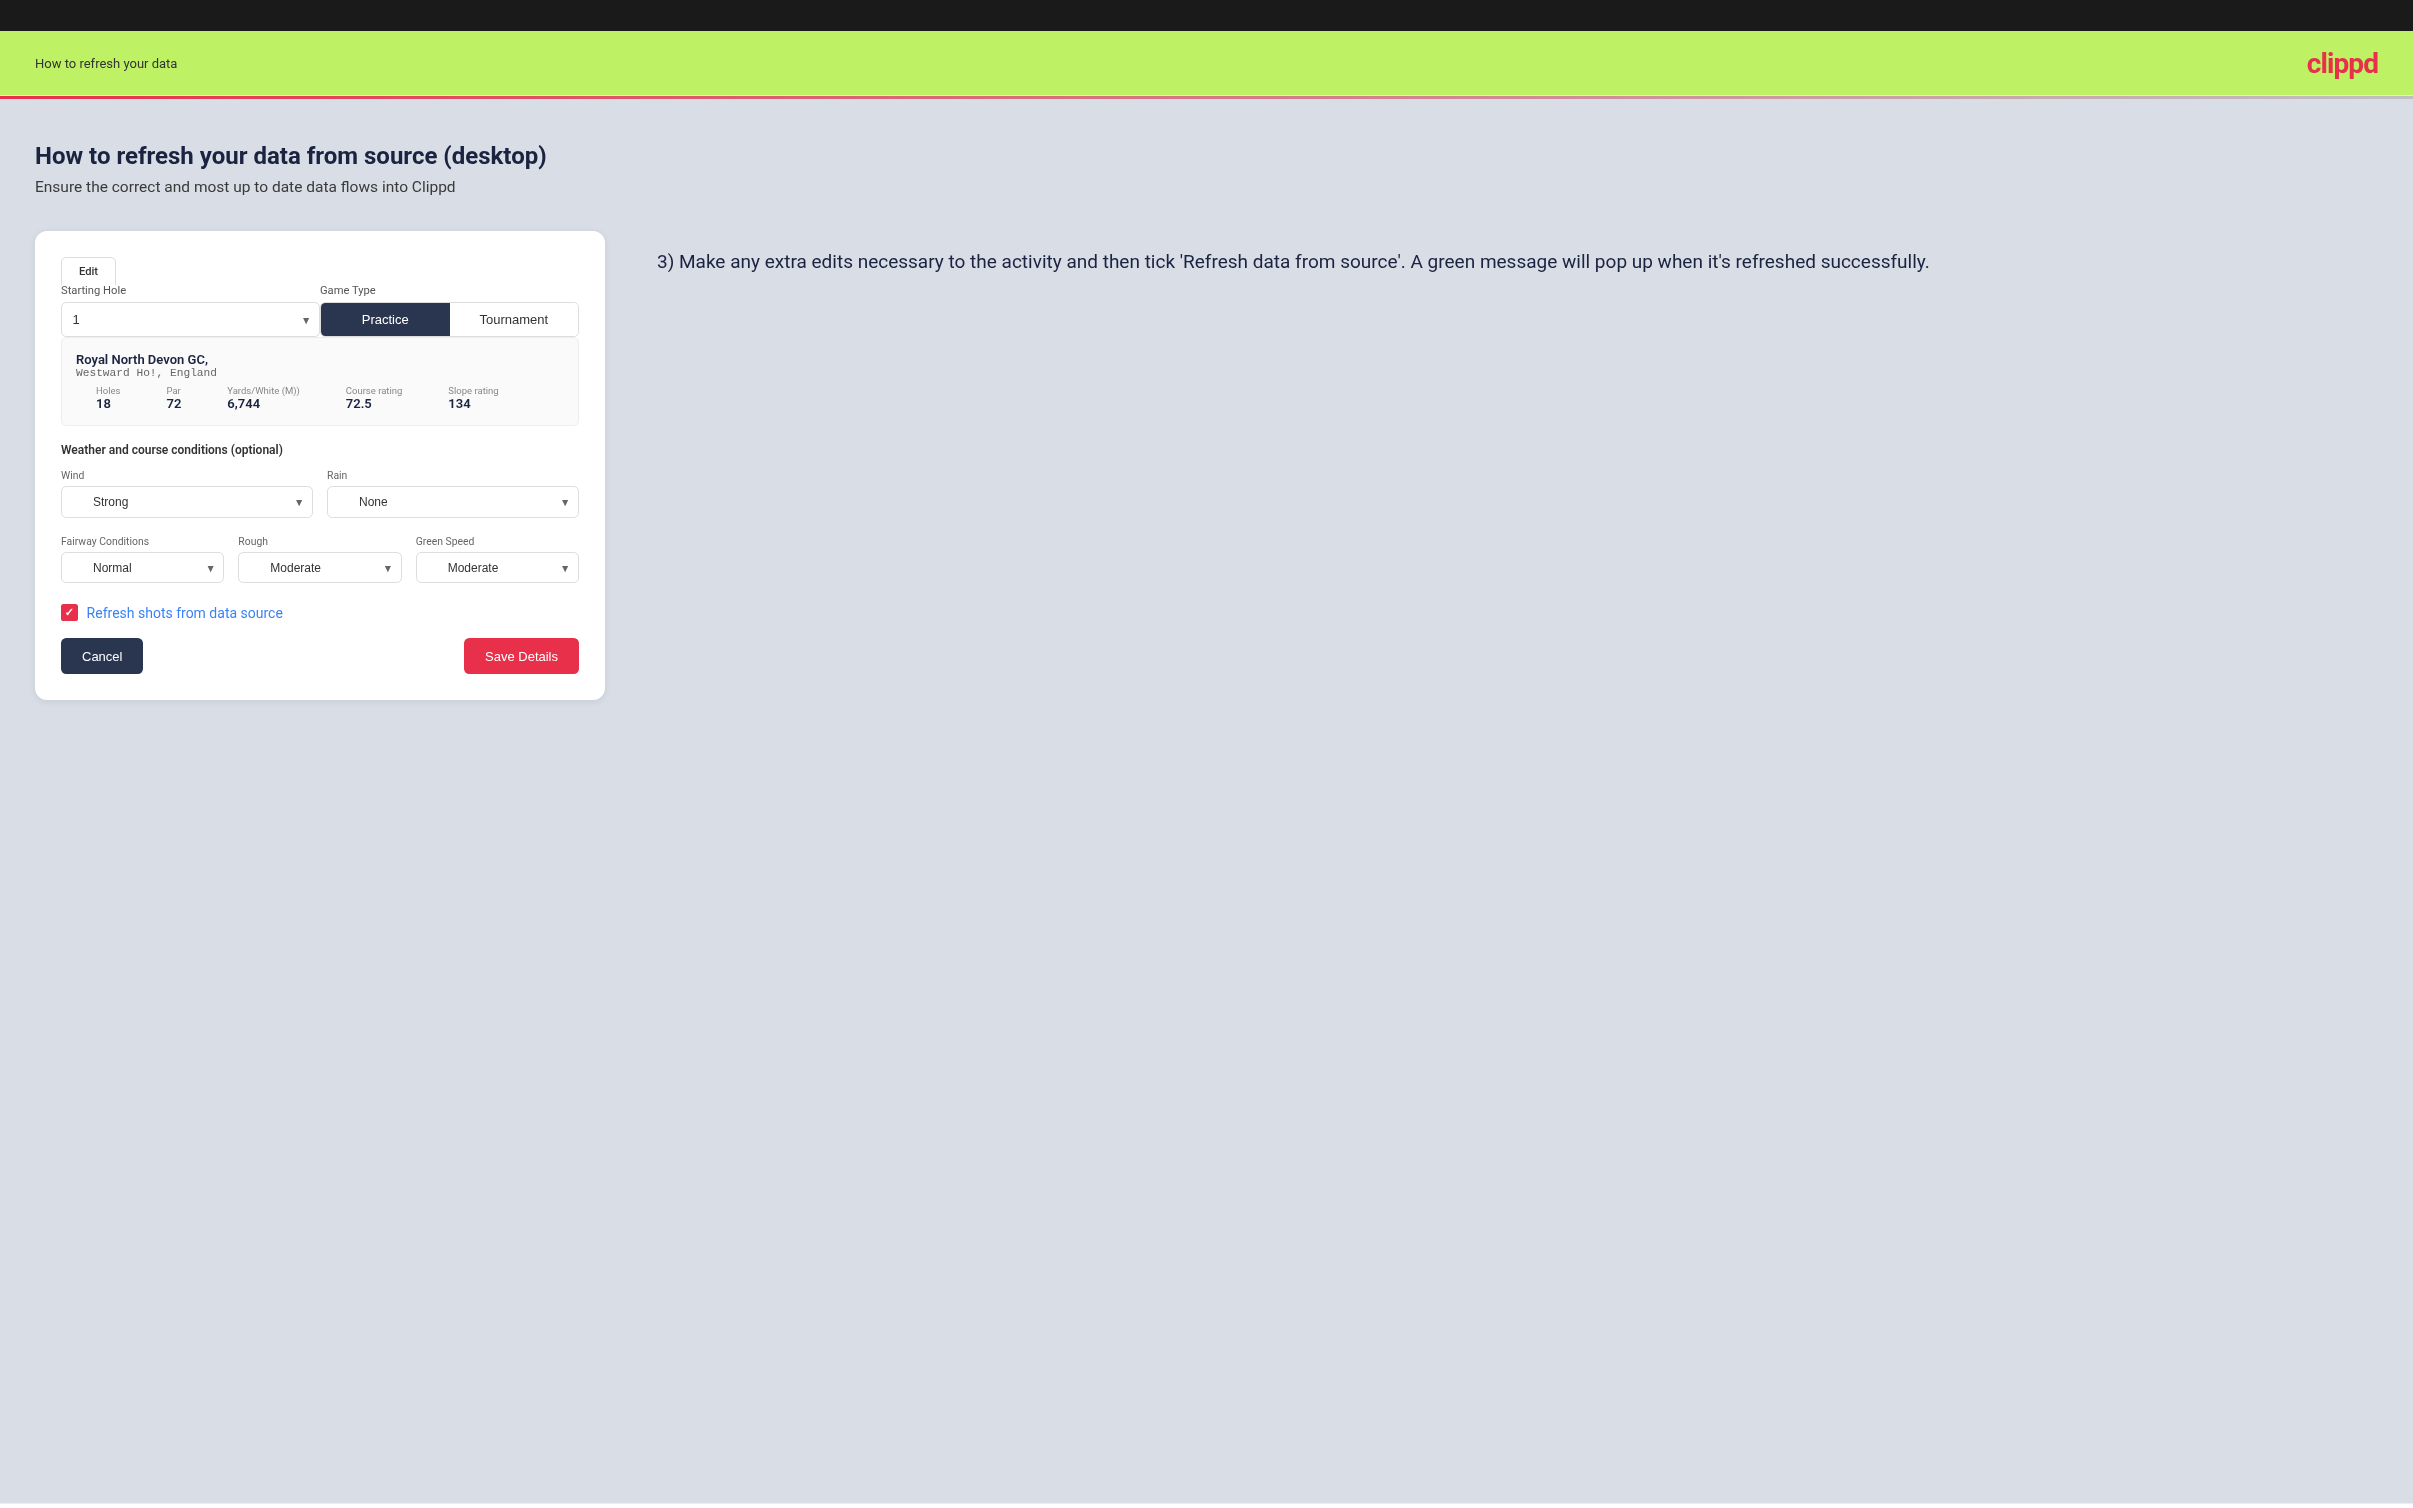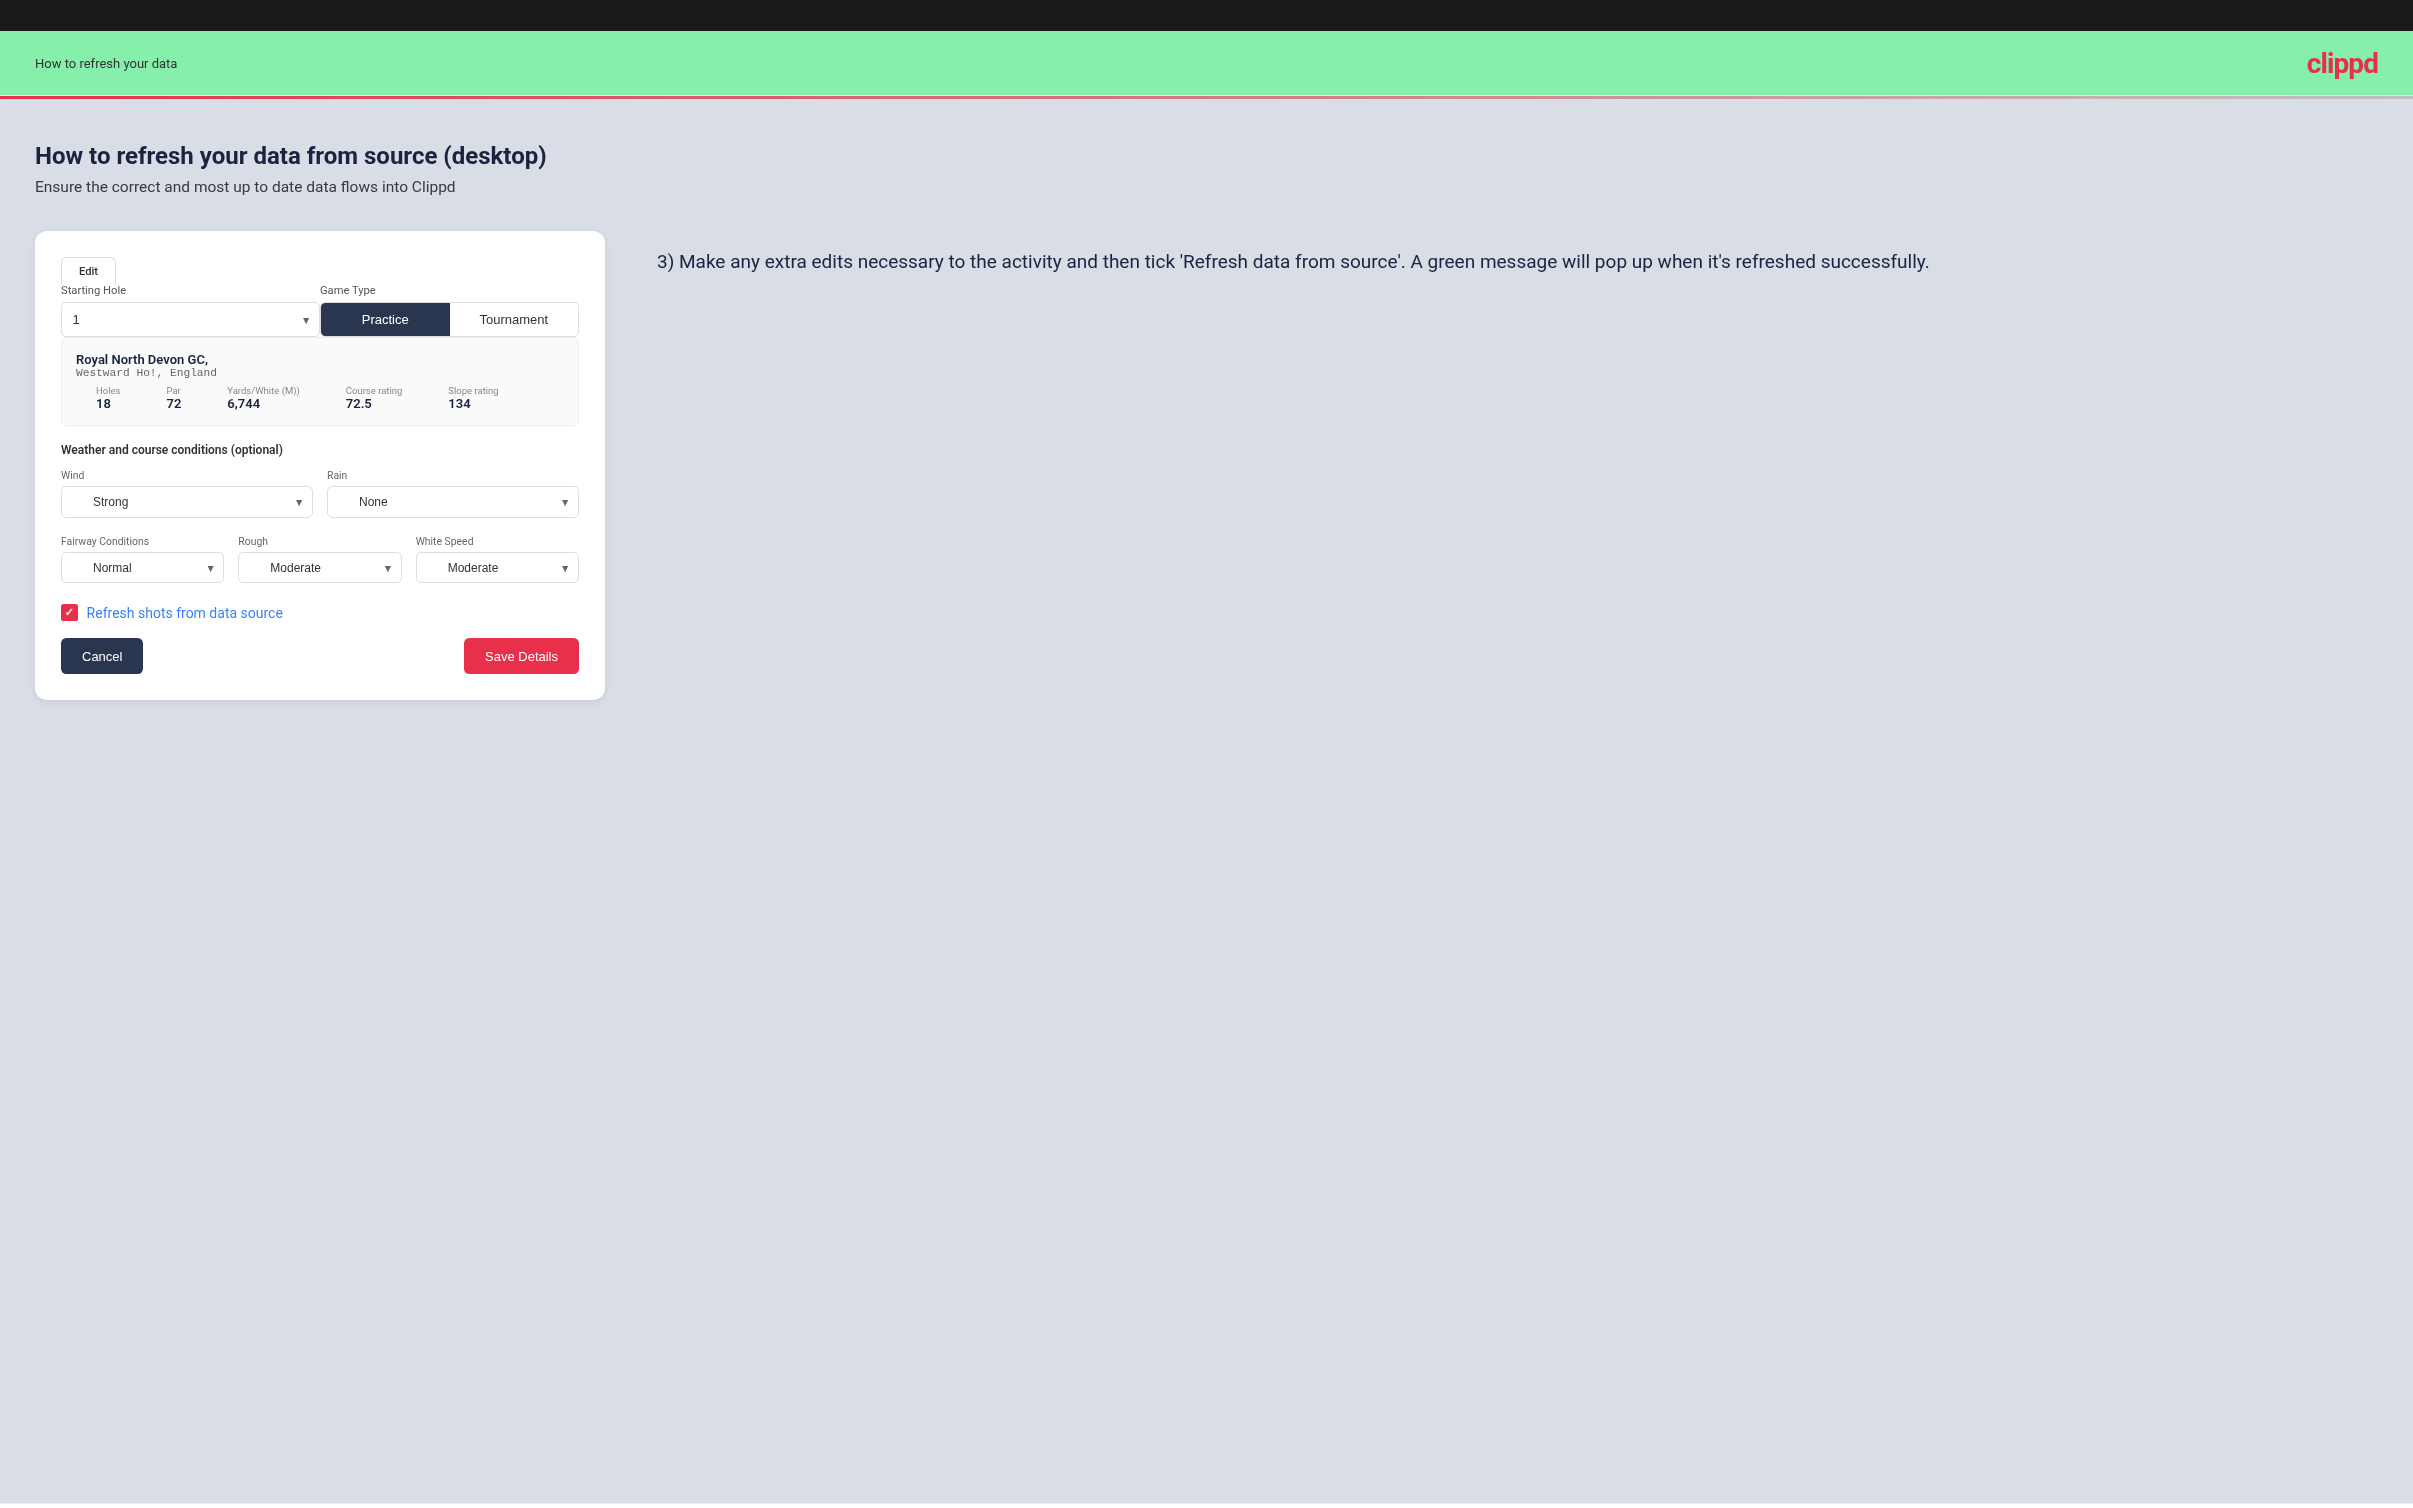--- a/index.html
+++ b/index.html
@@ -8,21 +8,21 @@
       background: #1a1a1a;
       min-height: 100vh;
     }
 
     .top-bar {
       background: #1a1a1a;
       height: 31px;
     }
 
     .header {
-      background: #86efac;
+      background: #bef264;
       padding: 15.5px 35px;
       display: flex;
       align-items: center;
       justify-content: space-between;
       border-bottom: 1.7px solid #e8e8e8;
     }
 
     .header-title {
       font-size: 13px;
       color: #333;
@@ -457,21 +457,21 @@
             <select class="condition-select">
               <option>Moderate</option>
               <option>Light</option>
               <option>Heavy</option>
             </select>
             <span class="select-arrow" style="position:absolute;right:8.6px;top:50%;transform:translateY(-50%);pointer-events:none;color:#666;font-size:10.4px;">▼</span>
           </div>
         </div>
 
         <div class="condition-item">
-          <label class="condition-label">White Speed</label>
+          <label class="condition-label">Green Speed</label>
           <div class="condition-select-wrapper">
             <span class="condition-icon">⛳</span>
             <select class="condition-select">
               <option>Moderate</option>
               <option>Slow</option>
               <option>Fast</option>
             </select>
             <span class="select-arrow" style="position:absolute;right:8.6px;top:50%;transform:translateY(-50%);pointer-events:none;color:#666;font-size:10.4px;">▼</span>
           </div>
         </div>

